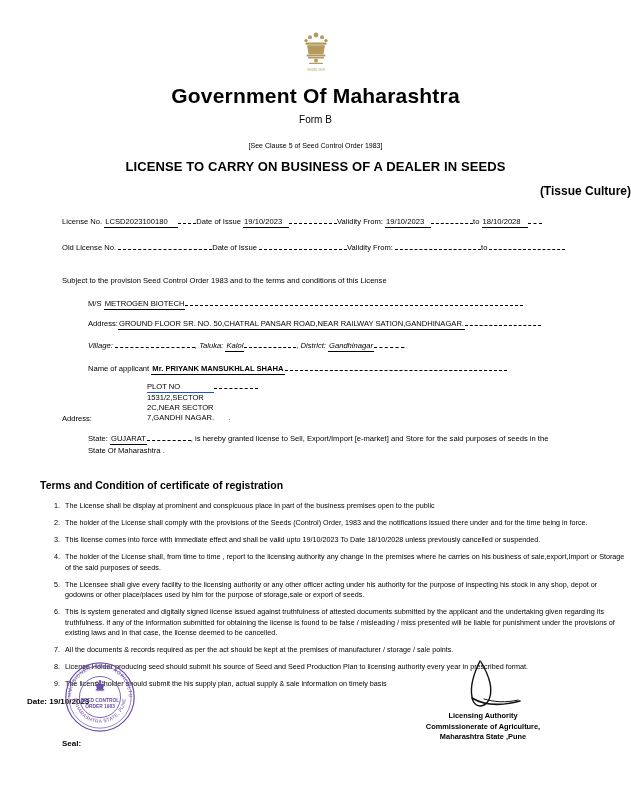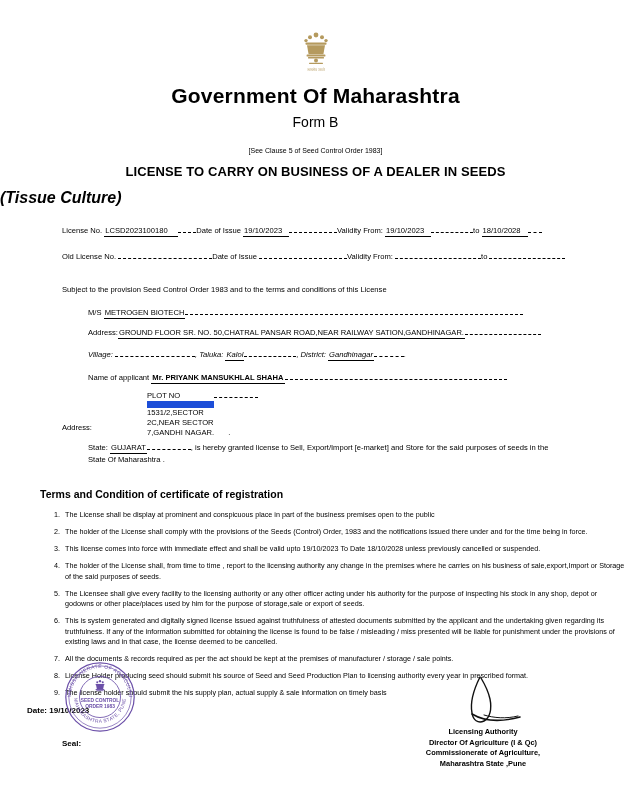--- a/index.html
+++ b/index.html
@@ -38,43 +38,42 @@
   .gov-title {
     text-align: center;
     font-size: 21px;
     font-weight: bold;
     letter-spacing: 0.2px;
     margin-top: 6px;
     color: #000;
   }
   .form-b {
     text-align: center;
-    font-size: 14px;
+    font-size: 10px;
     margin-top: 6px;
     color: #000;
   }
   .clause {
     text-align: center;
     font-size: 7px;
     margin-top: 17px;
     color: #000;
   }
   .lic-title {
     text-align: center;
     font-size: 13px;
     font-weight: bold;
     margin-top: 10px;
     letter-spacing: 0.1px;
   }
   .subtitle {
-    text-align: left;
-    font-size: 16px;
+    text-align: right;
+    font-size: 12px;
     font-weight: bold;
     margin-top: 10px;
-    font-style: italic;
   }
 
   
   .body-area {
     padding: 0 64px 0 62px;
     font-size: 7.6px;
     line-height: 1.45;
   }
   .row {
     margin-top: 9px;
@@ -123,21 +122,21 @@
     font-size: 7.6px;
   }
   .applicant-addr .addr-stack {
     position: absolute;
     left: 85px;
     top: 0;
     font-size: 7.6px;
     line-height: 1.32;
   }
   .applicant-addr .addr-stack .l1 {
-    border-bottom: 7px solid #1d4ed8;
+    border-bottom: 1px solid #1d4ed8;
     display: inline-block;
     padding-right: 34px;
   }
 
   .granted {
     margin-top: 9px;
     font-size: 7.6px;
     padding-left: 26px;
     line-height: 1.5;
   }
@@ -185,21 +184,21 @@
   .seal-label {
     position: absolute;
     left: 62px;
     top: 80px;
     font-size: 8px;
     font-weight: bold;
   }
   .sign-block {
     position: absolute;
     right: 48px;
-    top: 16px;
+    top: 0;
     width: 200px;
     text-align: center;
   }
   .signature-svg { display: block; margin: 0 auto; }
   .auth-lines {
     margin-top: -6px;
     font-size: 7.4px;
     font-weight: bold;
     line-height: 1.45;
     color: #000;
@@ -349,21 +348,20 @@
     <div class="seal-label">Seal:</div>
 
     <div class="sign-block">
       <svg class="signature-svg" width="110" height="58" viewBox="0 0 110 58" xmlns="http://www.w3.org/2000/svg">
         <path d="M52 2 C46 14, 42 28, 44 38 C45 45, 50 49, 56 46 C62 43, 64 34, 62 24 C60 15, 56 8, 53 3" fill="none" stroke="#111" stroke-width="1.4" stroke-linecap="round"></path>
         <path d="M44 39 C54 45, 70 48, 92 42" fill="none" stroke="#111" stroke-width="1.6" stroke-linecap="round"></path>
         <path d="M56 40 C66 43, 78 44, 90 41" fill="none" stroke="#111" stroke-width="1" stroke-linecap="round"></path>
       </svg>
       <div class="auth-lines">
         <div>Licensing Authority</div>
-        <div>Director Of Agriculture (I &amp; Qc)</div>
         <div>Commissionerate of Agriculture,</div>
         <div>Maharashtra State ,Pune</div>
       </div>
     </div>
 
   </div>
 
 </div>
 
 </body></html>

